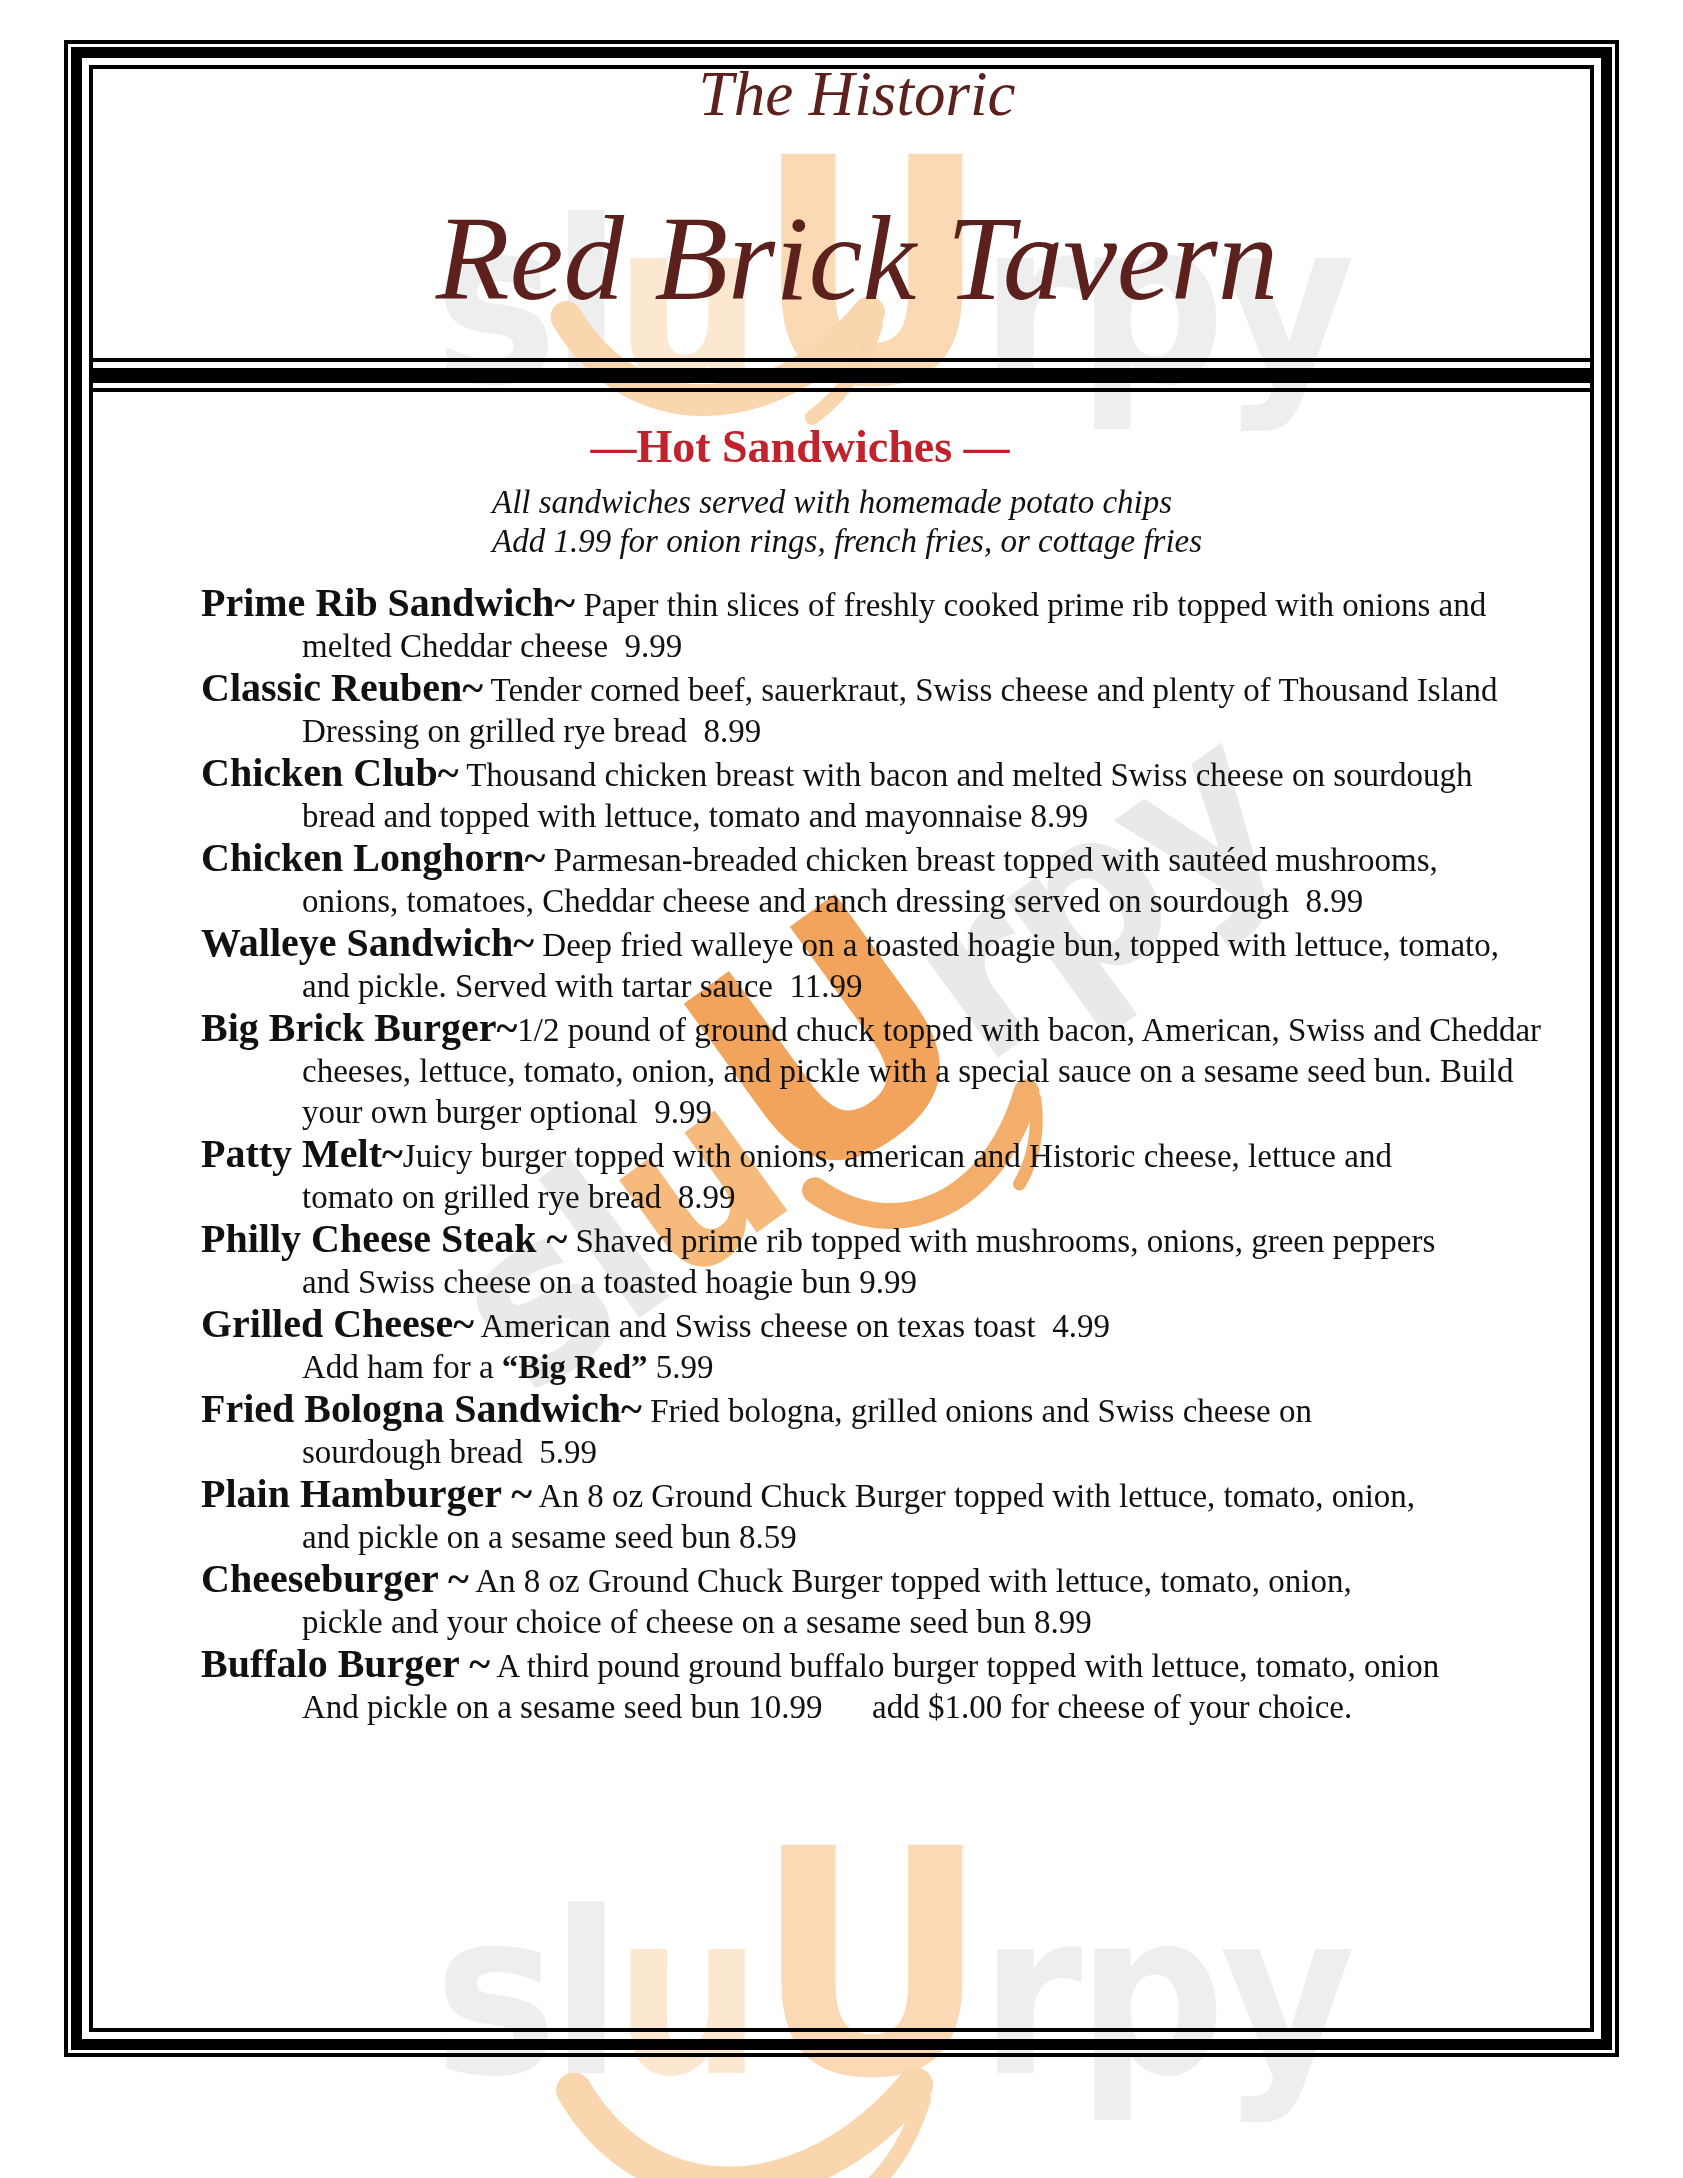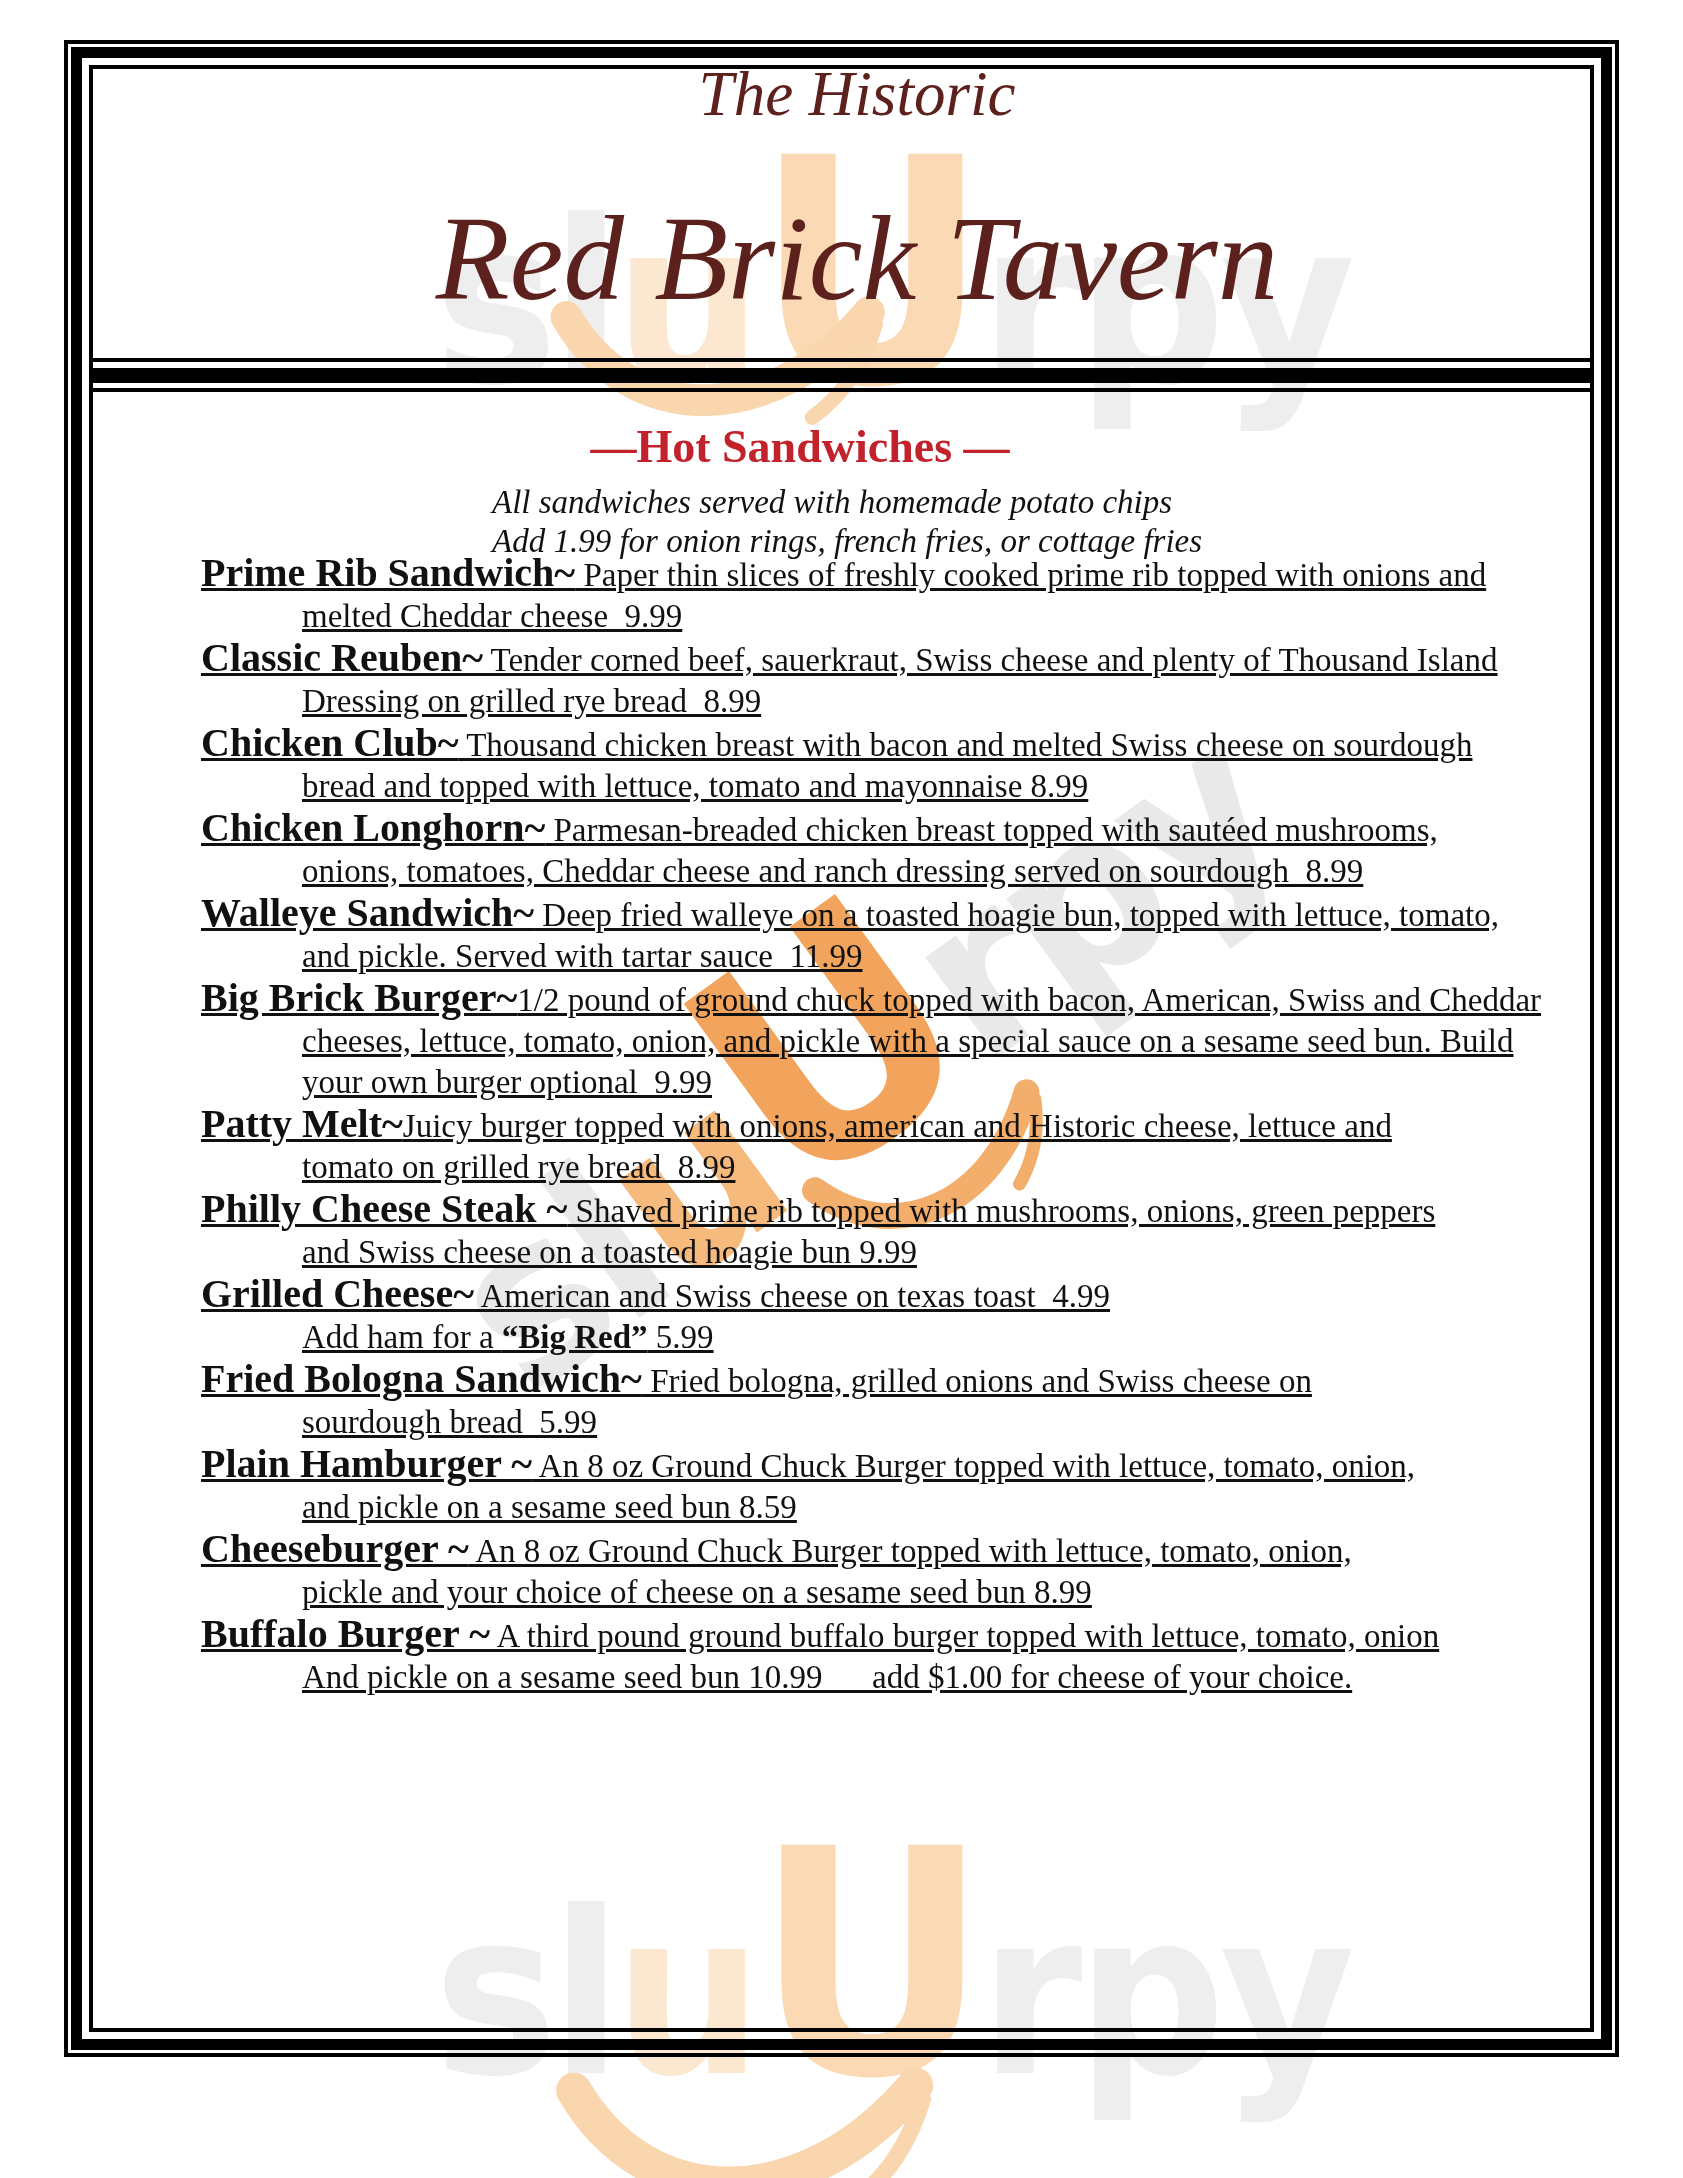--- a/index.html
+++ b/index.html
@@ -45,22 +45,22 @@
   .divider .thin-b{height:4px;background:#000;}
 
   .section-heading{position:absolute;left:800px;top:424px;transform:translateX(-50%);
     font-size:46px;font-weight:bold;line-height:1;white-space:nowrap;z-index:4;}
   .note-line{position:absolute;left:492px;font-size:33px;font-style:italic;
     line-height:1;white-space:nowrap;z-index:4;margin-top:12px;}
   .note-1{top:474px;}
   .note-2{top:513px;}
 
   
-  .menu-list{position:absolute;left:201px;top:552px;width:1390px;
-    font-size:33px;line-height:41px;z-index:4;text-decoration:underline;}
+  .menu-list{position:absolute;left:201px;top:582px;width:1390px;
+    font-size:33px;line-height:41px;z-index:4;}
   .menu-item{padding-left:101px;text-indent:-101px;white-space:pre-wrap;}
   .item-name{font-weight:bold;font-size:40px;}
   .seg-b{font-weight:bold;}
 </style>
 </head>
 <body>
 
 <div class="wm wm-top">
   <span class="l1" style="color: rgb(238, 238, 238);">sl</span>
     <span class="l2" style="color: rgb(252, 232, 209);">u</span>

